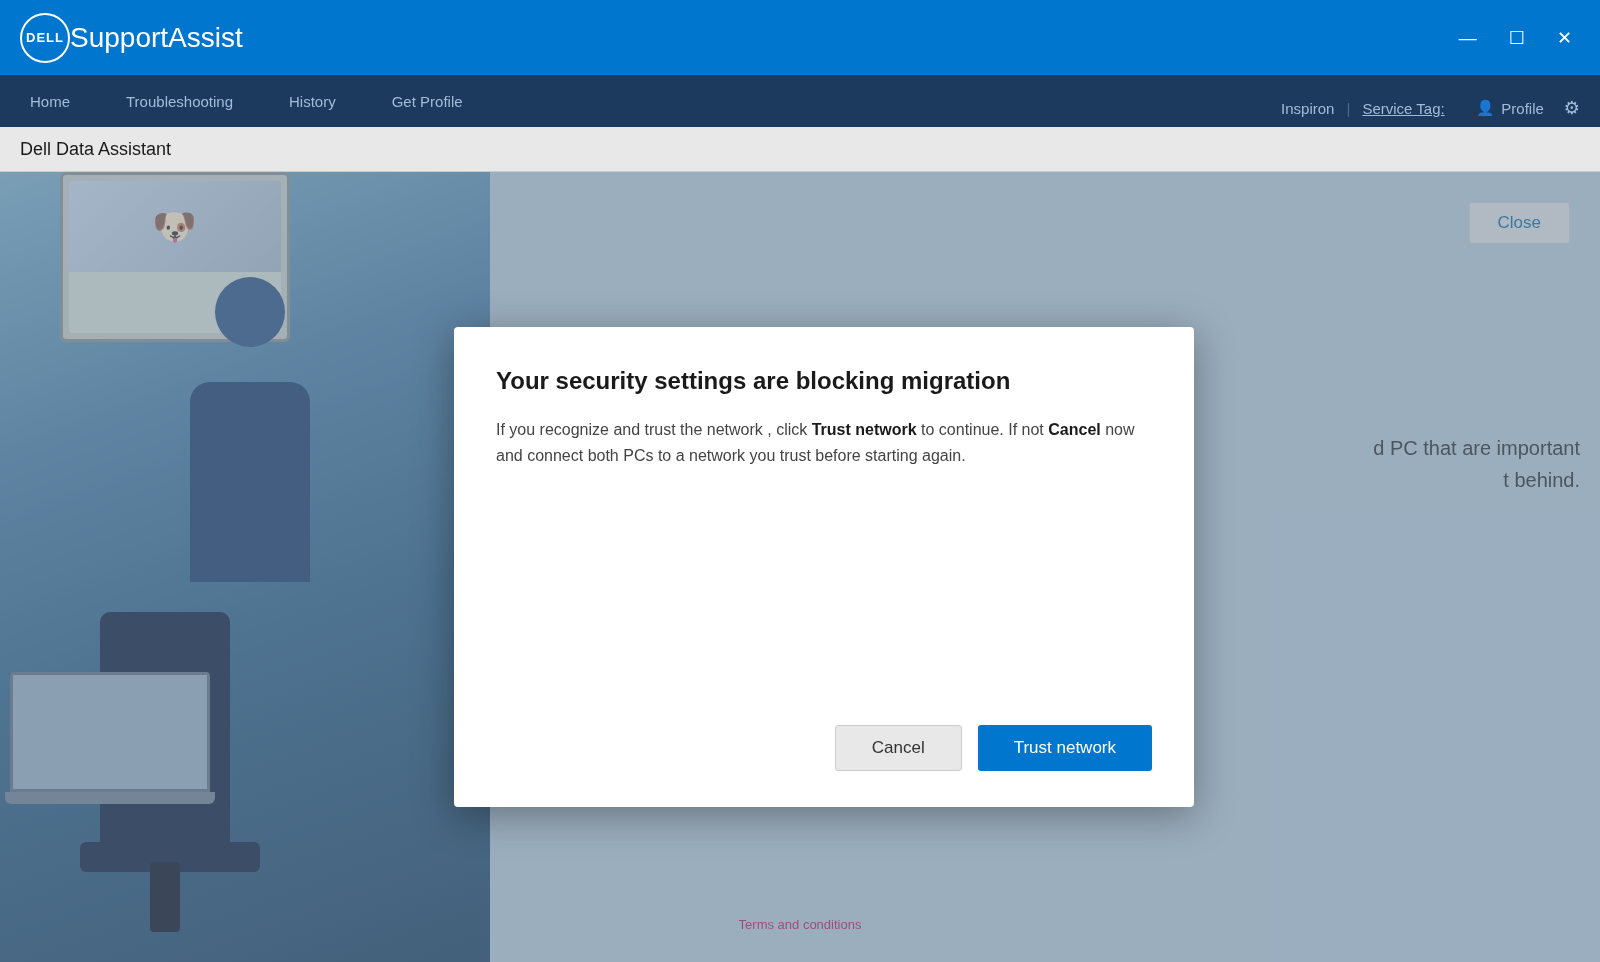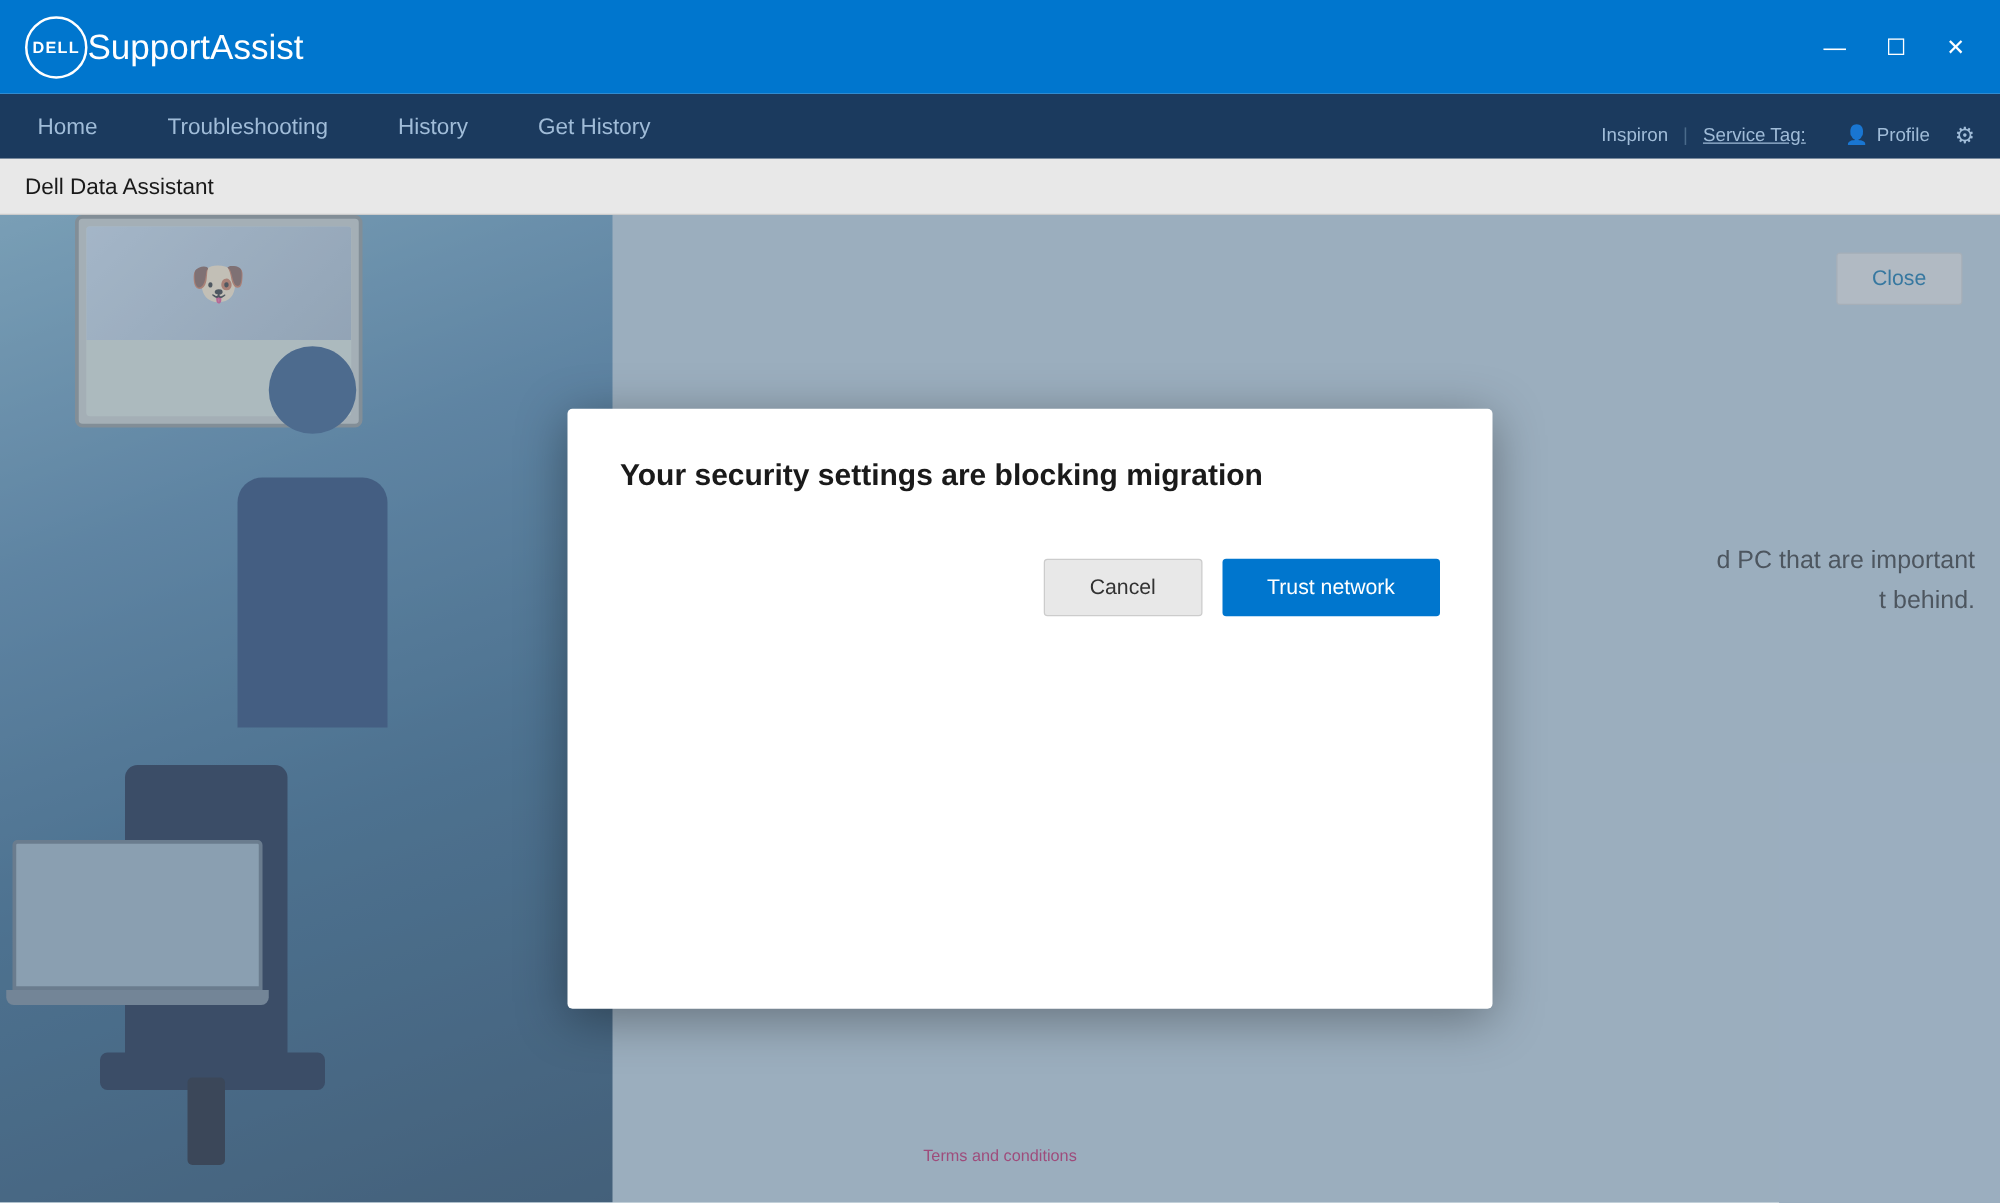--- a/index.html
+++ b/index.html
@@ -64,21 +64,21 @@
       align-items: center;
       padding: 0 20px;
     }
     .nav-links {
       display: flex;
       gap: 0;
       flex: 1;
     }
     .nav-link {
       color: #A0BCD8;
-      font-size: 18px;
+      font-size: 15px;
       padding: 0 28px;
       height: 52px;
       display: flex;
       align-items: center;
       cursor: pointer;
       text-decoration: none;
     }
     .nav-link:first-child {
       padding-left: 10px;
     }
@@ -365,21 +365,21 @@
     <button class="win-btn">☐</button>
     <button class="win-btn">✕</button>
   </div>
 </div>
 
 <div class="nav-bar">
   <div class="nav-links">
     <a class="nav-link">Home</a>
     <a class="nav-link">Troubleshooting</a>
     <a class="nav-link">History</a>
-    <a class="nav-link">Get History</a>
+    <a class="nav-link">Get Profile</a>
   </div>
   <div class="nav-right">
     <span>Inspiron</span>
     <span class="separator">|</span>
     <span class="service-tag-label">Service Tag:</span>
     <div class="profile-btn">
       <span>👤</span>
       <span>Profile</span>
     </div>
     <span class="settings-icon">⚙</span>
@@ -422,19 +422,22 @@
     <p>d PC that are important</p>
     <p>t behind.</p>
   </div>
 
   <a class="terms-link">Terms and conditions</a>
 
   <div class="overlay"></div>
 
   <div class="modal">
     <div class="modal-title">Your security settings are blocking migration</div>
+    <div class="modal-body">
+      <span>If you recognize and trust the network , click </span><strong>Trust network</strong><span> to continue. If not </span><strong>Cancel</strong><span> now and connect both PCs to a network you trust before starting again.</span>
+    </div>
     <div class="modal-footer">
       <button class="btn-cancel">Cancel</button>
       <button class="btn-trust">Trust network</button>
     </div>
   </div>
 
 </div>
 
 </body></html>

